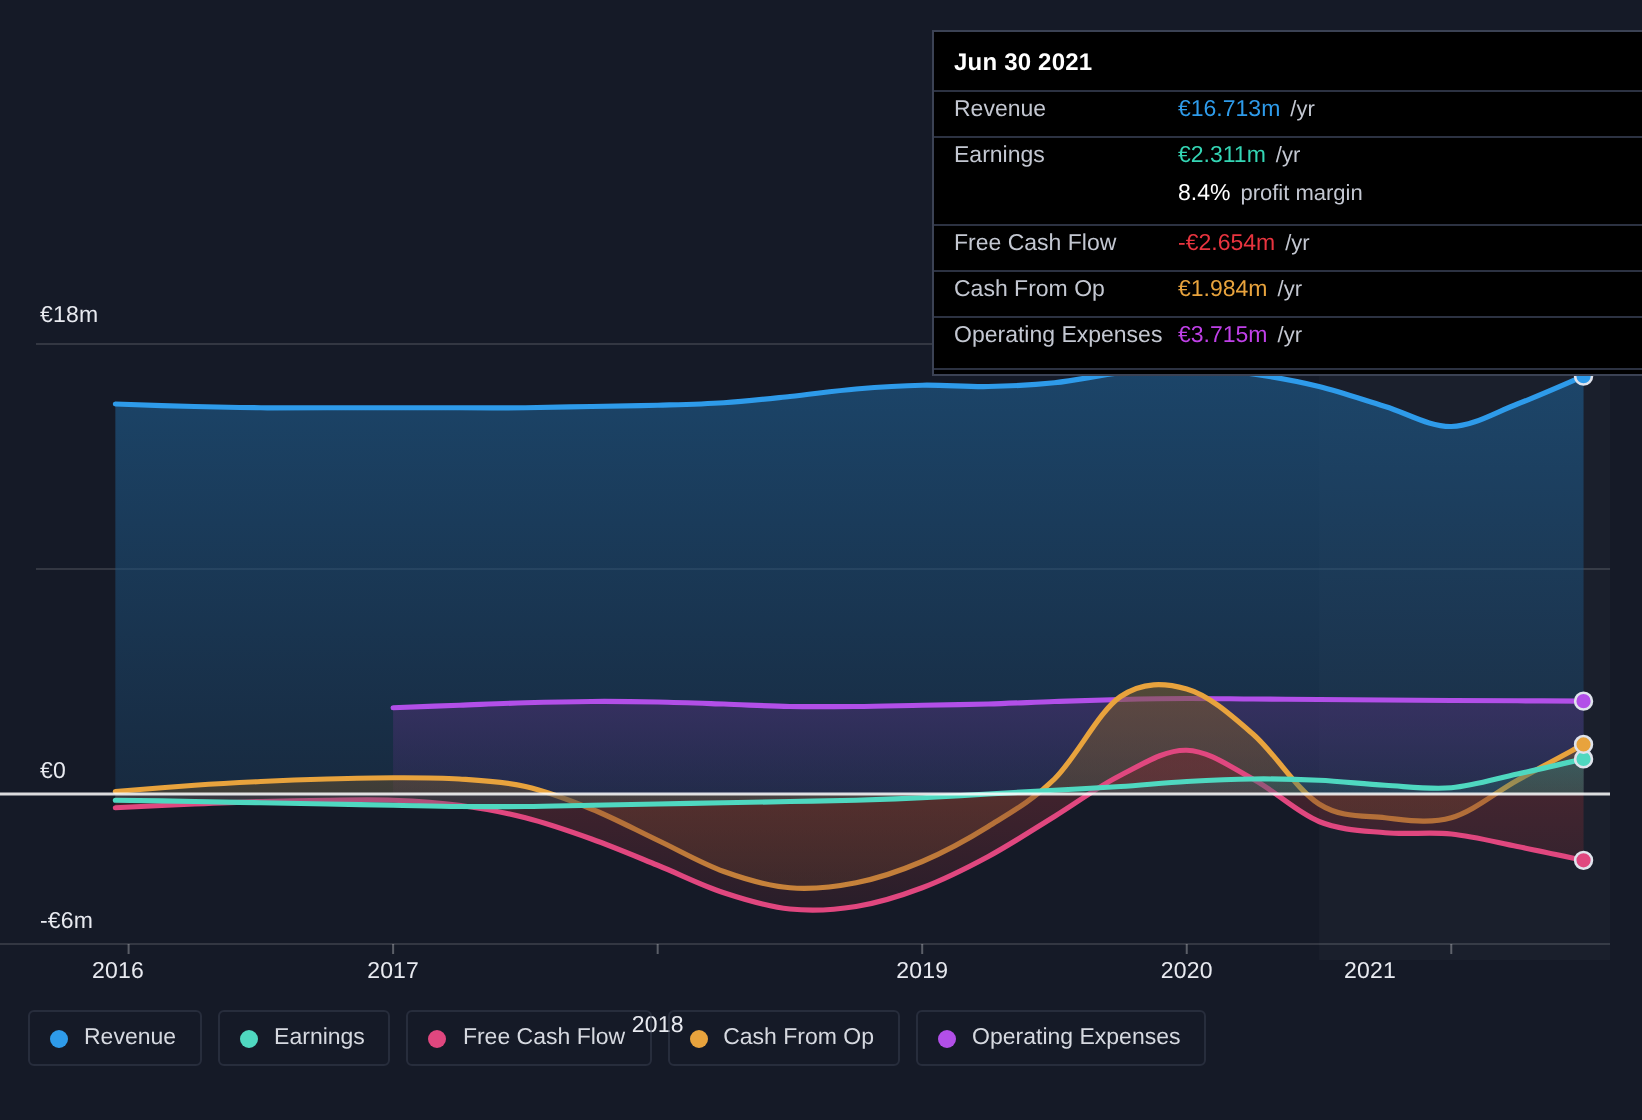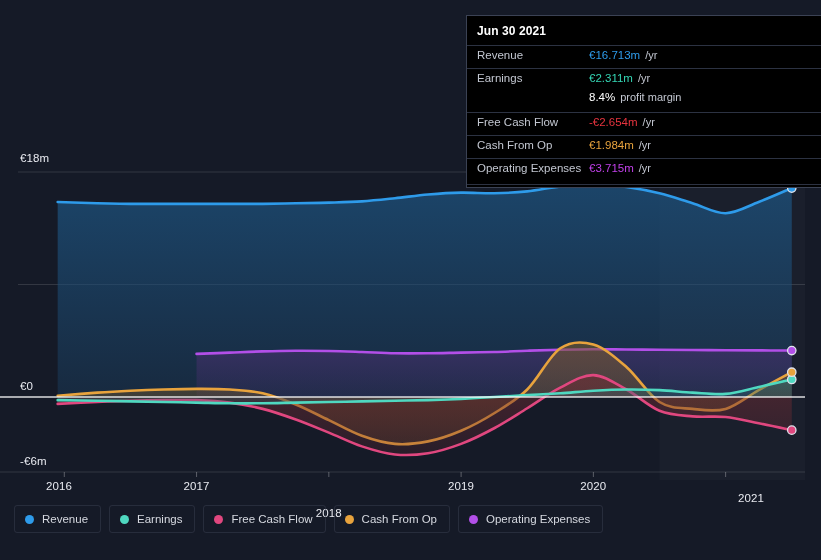--- a/index.html
+++ b/index.html
@@ -110,21 +110,21 @@
   <div class="ylab" id="ylab0" style="top: 152px; left: 20px;">€18m</div>
   <div class="ylab" id="ylab1" style="top: 380px; left: 20px;">€0</div>
   <div class="ylab" id="ylab2" style="top: 455px; left: 20px;">-€6m</div>
 
   <div id="xlabels">
       <div class="xlab" style="left: 59px; top: 480px;">2016</div>
       <div class="xlab" style="left: 196.563px; top: 480px;">2017</div>
       <div class="xlab" style="left: 328.832px; top: 480px; margin-top: 27px;">2018</div>
       <div class="xlab" style="left: 461.101px; top: 480px;">2019</div>
       <div class="xlab" style="left: 593.37px; top: 480px;">2020</div>
-      <div class="xlab" style="left: 751px; top: 480px; margin-top: 12px;">2021</div>
+      <div class="xlab" style="left: 685px; top: 480px;">2021</div>
     </div>
 
   <div id="tooltip">
     <div class="tt-title">Jun 30 2021</div>
 
     <div class="tt-row">
       <span class="tt-key">Revenue</span>
       <span class="tt-val" id="ttv0" style="color: rgb(46, 155, 234);">€16.713m</span>
       <span class="tt-unit">/yr</span>
     </div>

